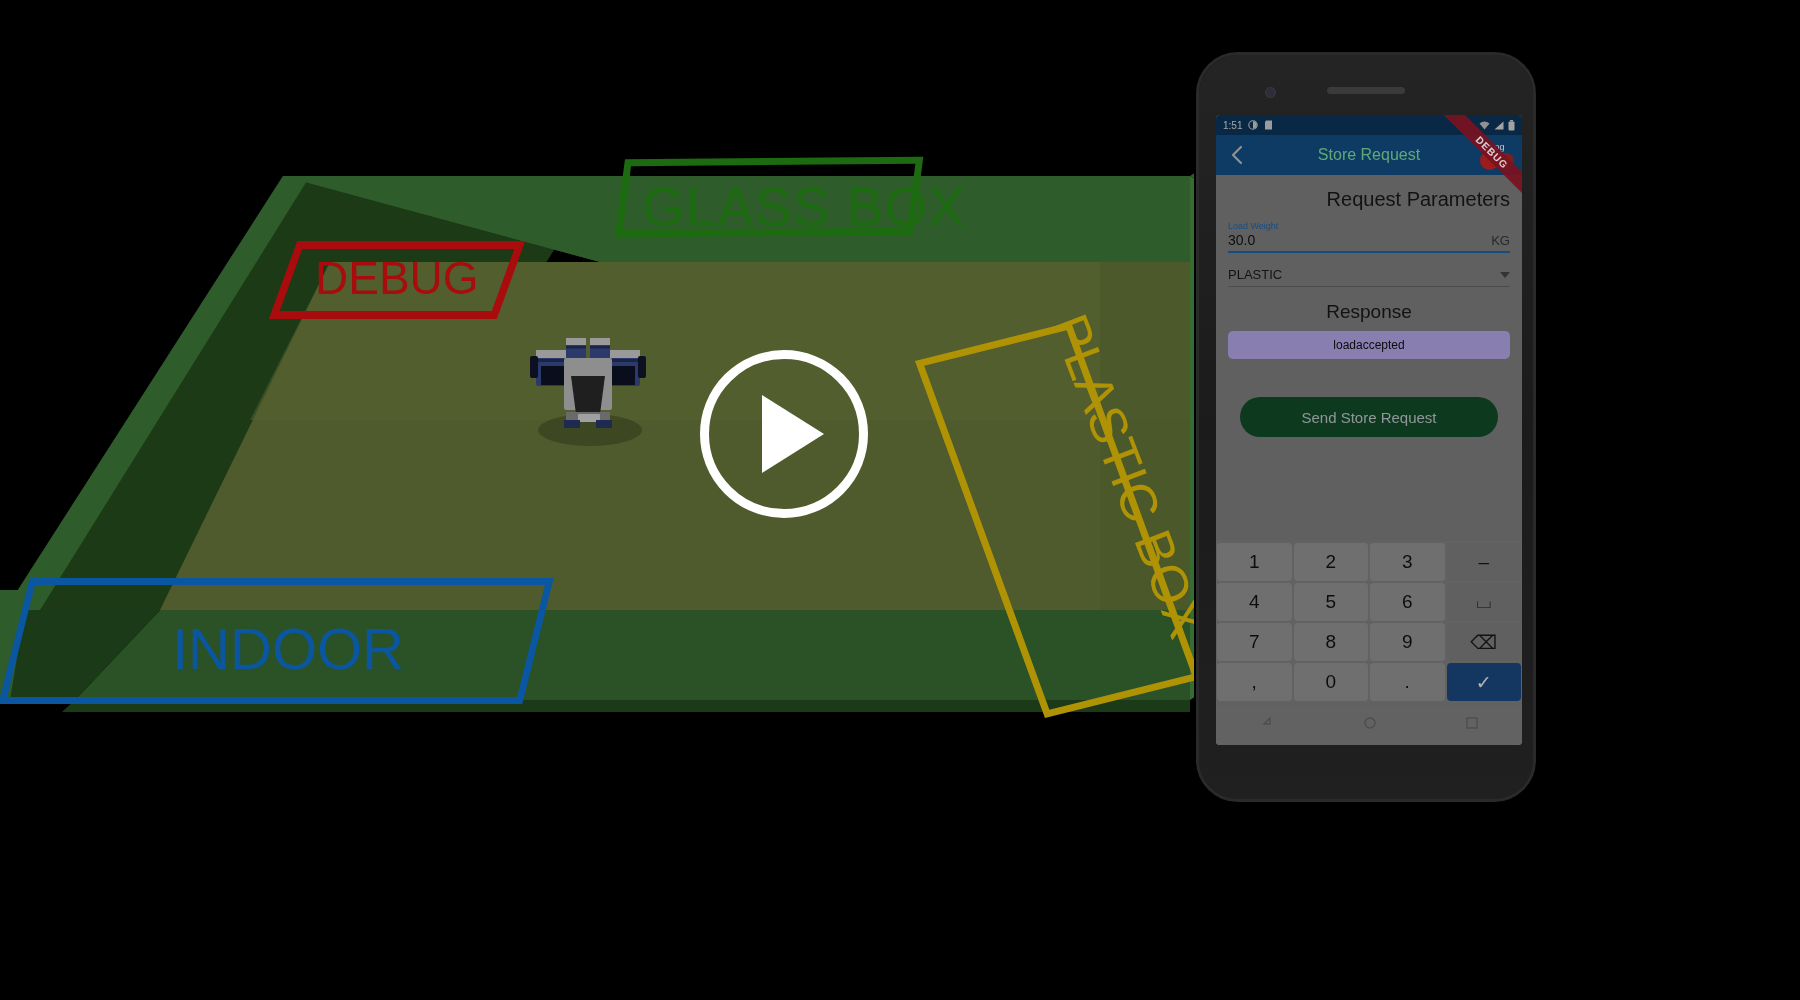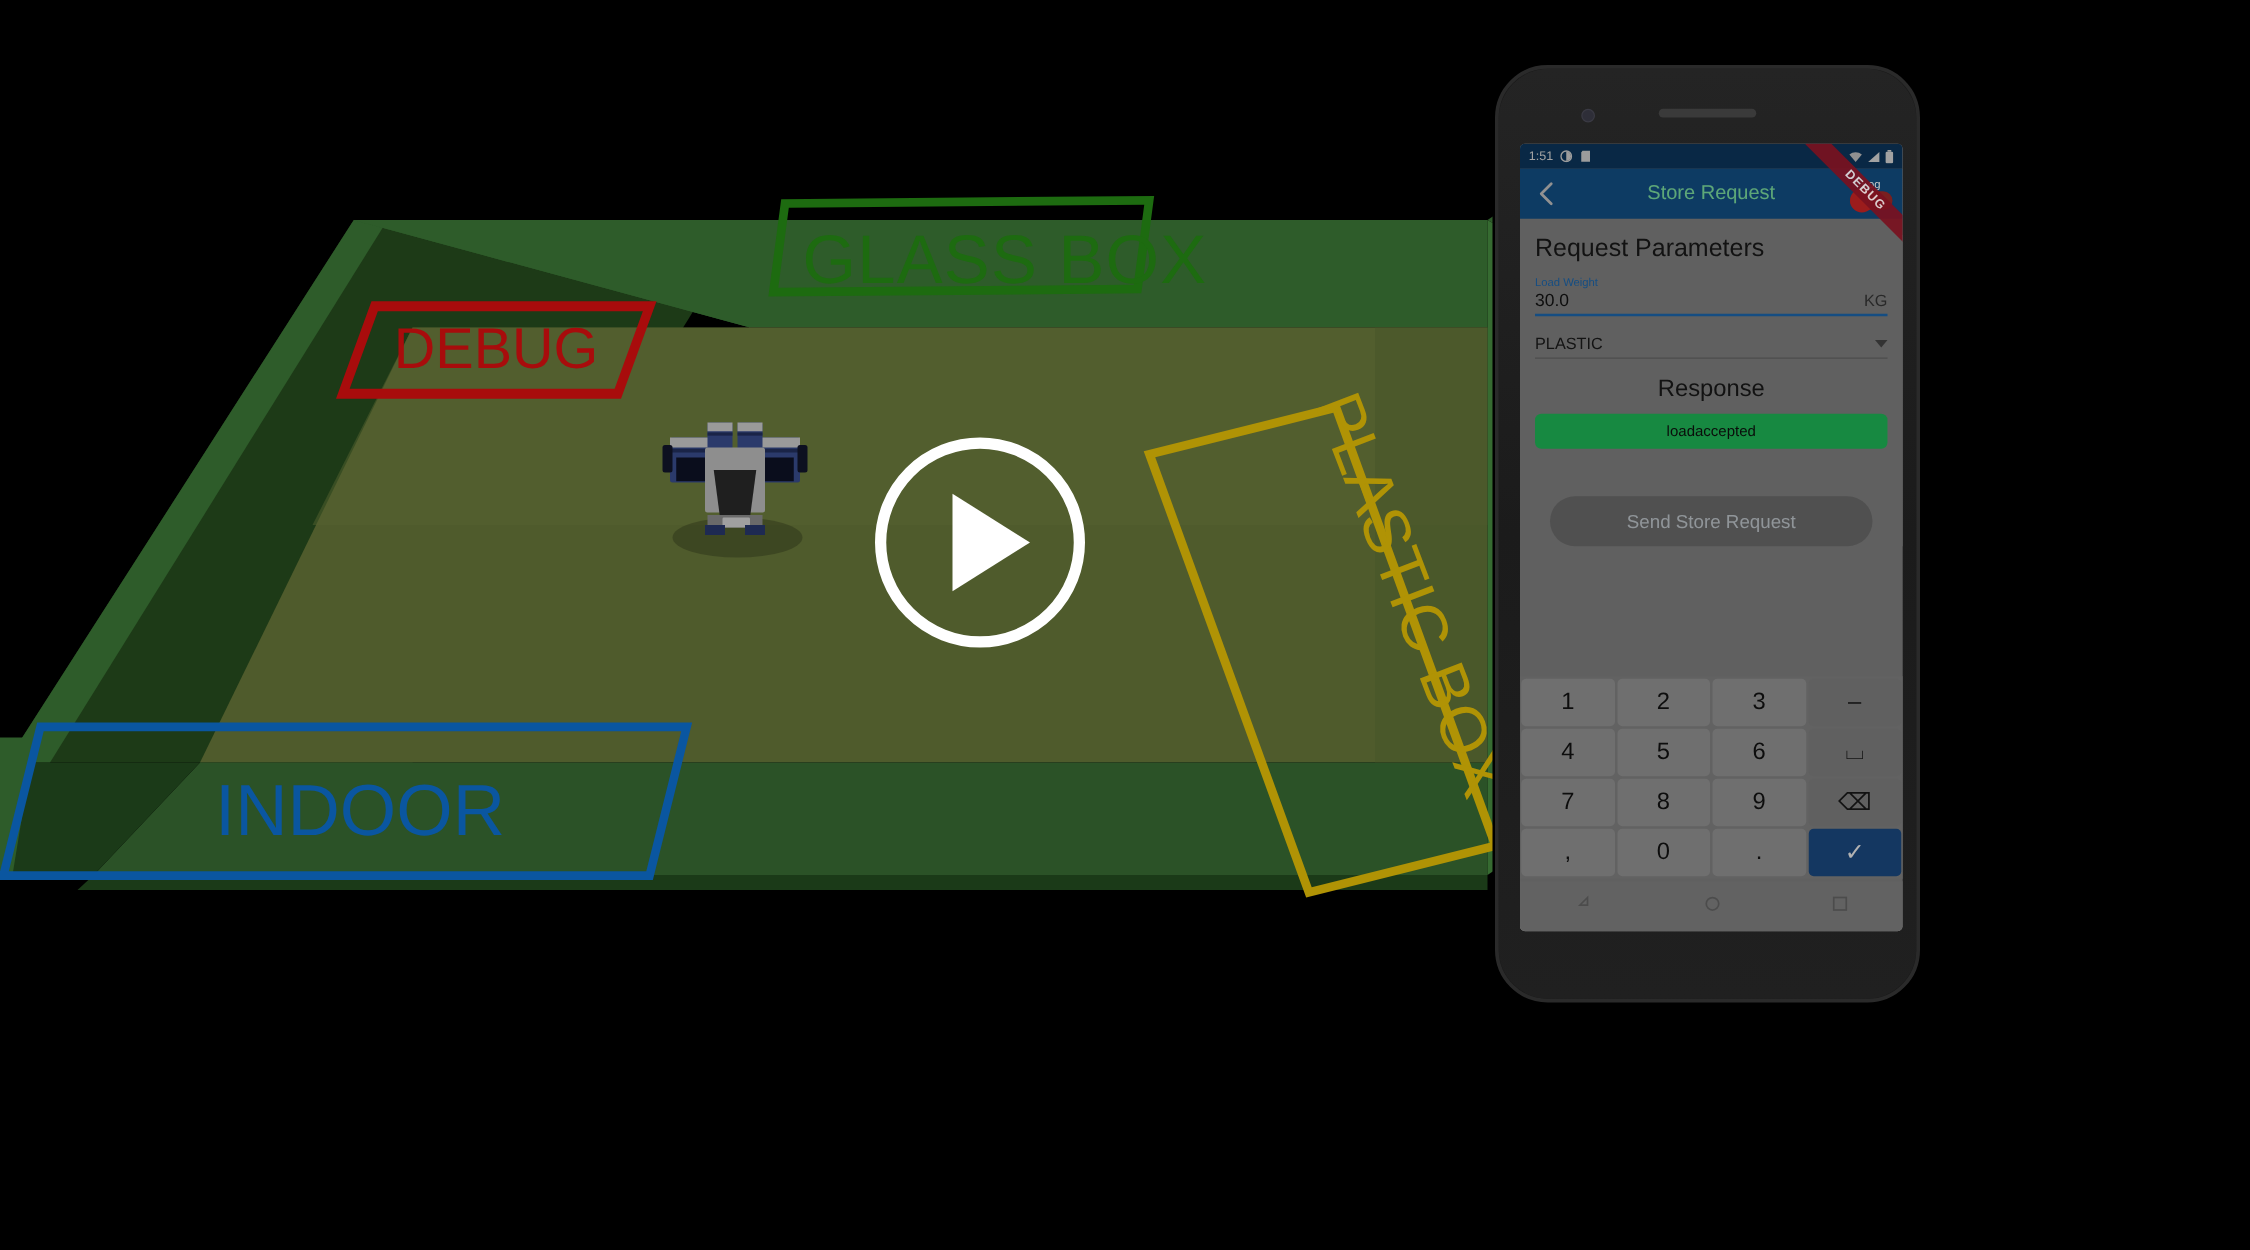--- a/index.html
+++ b/index.html
@@ -195,21 +195,21 @@
     font-size: 10px; font-weight: 700; letter-spacing: 1px;
     padding: 2px 0;
     transform: rotate(45deg);
     z-index: 5;
     opacity: .92;
   }
 
   
   .app-body { position: relative; background: #8a8a8a; padding: 0 12px; }
   .section-title {
-    text-align: left; font-size: 20px; color: #1b1b1b;
+    text-align: right; font-size: 20px; color: #1b1b1b;
     margin: 13px 0 10px; font-weight: 400;
   }
   .field-label { font-size: 9px; color: #1f6fbb; margin-bottom: 1px; }
   .field-row {
     display: flex; align-items: baseline; justify-content: space-between;
     border-bottom: 2px solid #1f6fbb; padding-bottom: 3px;
   }
   .field-value { font-size: 14px; color: #141414; }
   .field-suffix { font-size: 13px; color: #3a3a3a; }
   .select-row {
@@ -218,28 +218,28 @@
     margin-top: 14px; padding-bottom: 4px;
   }
   .select-value { font-size: 13px; color: #1c1c1c; }
   .caret { width:0;height:0;border-left:5px solid transparent;border-right:5px solid transparent;border-top:6px solid #4a4a4a; }
 
   .response-title {
     text-align: center; font-size: 19px; color: #1b1b1b;
     margin: 14px 0 8px; font-weight: 400;
   }
   .response-pill {
-    background: #22c55e; border-radius: 5px;
+    background: #c4b5fd; border-radius: 5px;
     text-align: center; padding: 7px 0;
     font-size: 12px; color: #0f120f;
   }
   .send-btn {
     margin: 38px auto 0; display: block;
     width: 258px; height: 40px;
-    background: #737373; border: none; border-radius: 22px;
+    background: #14532d; border: none; border-radius: 22px;
     color: #cfd6dc; font-size: 15px;
     font-family: "Liberation Sans", sans-serif;
   }
 
   
   .keypad {
     position: absolute; left: 0; bottom: 42px; width: 100%;
     background: #8d8d8d;
     padding: 2px 1px;
     display: grid;

